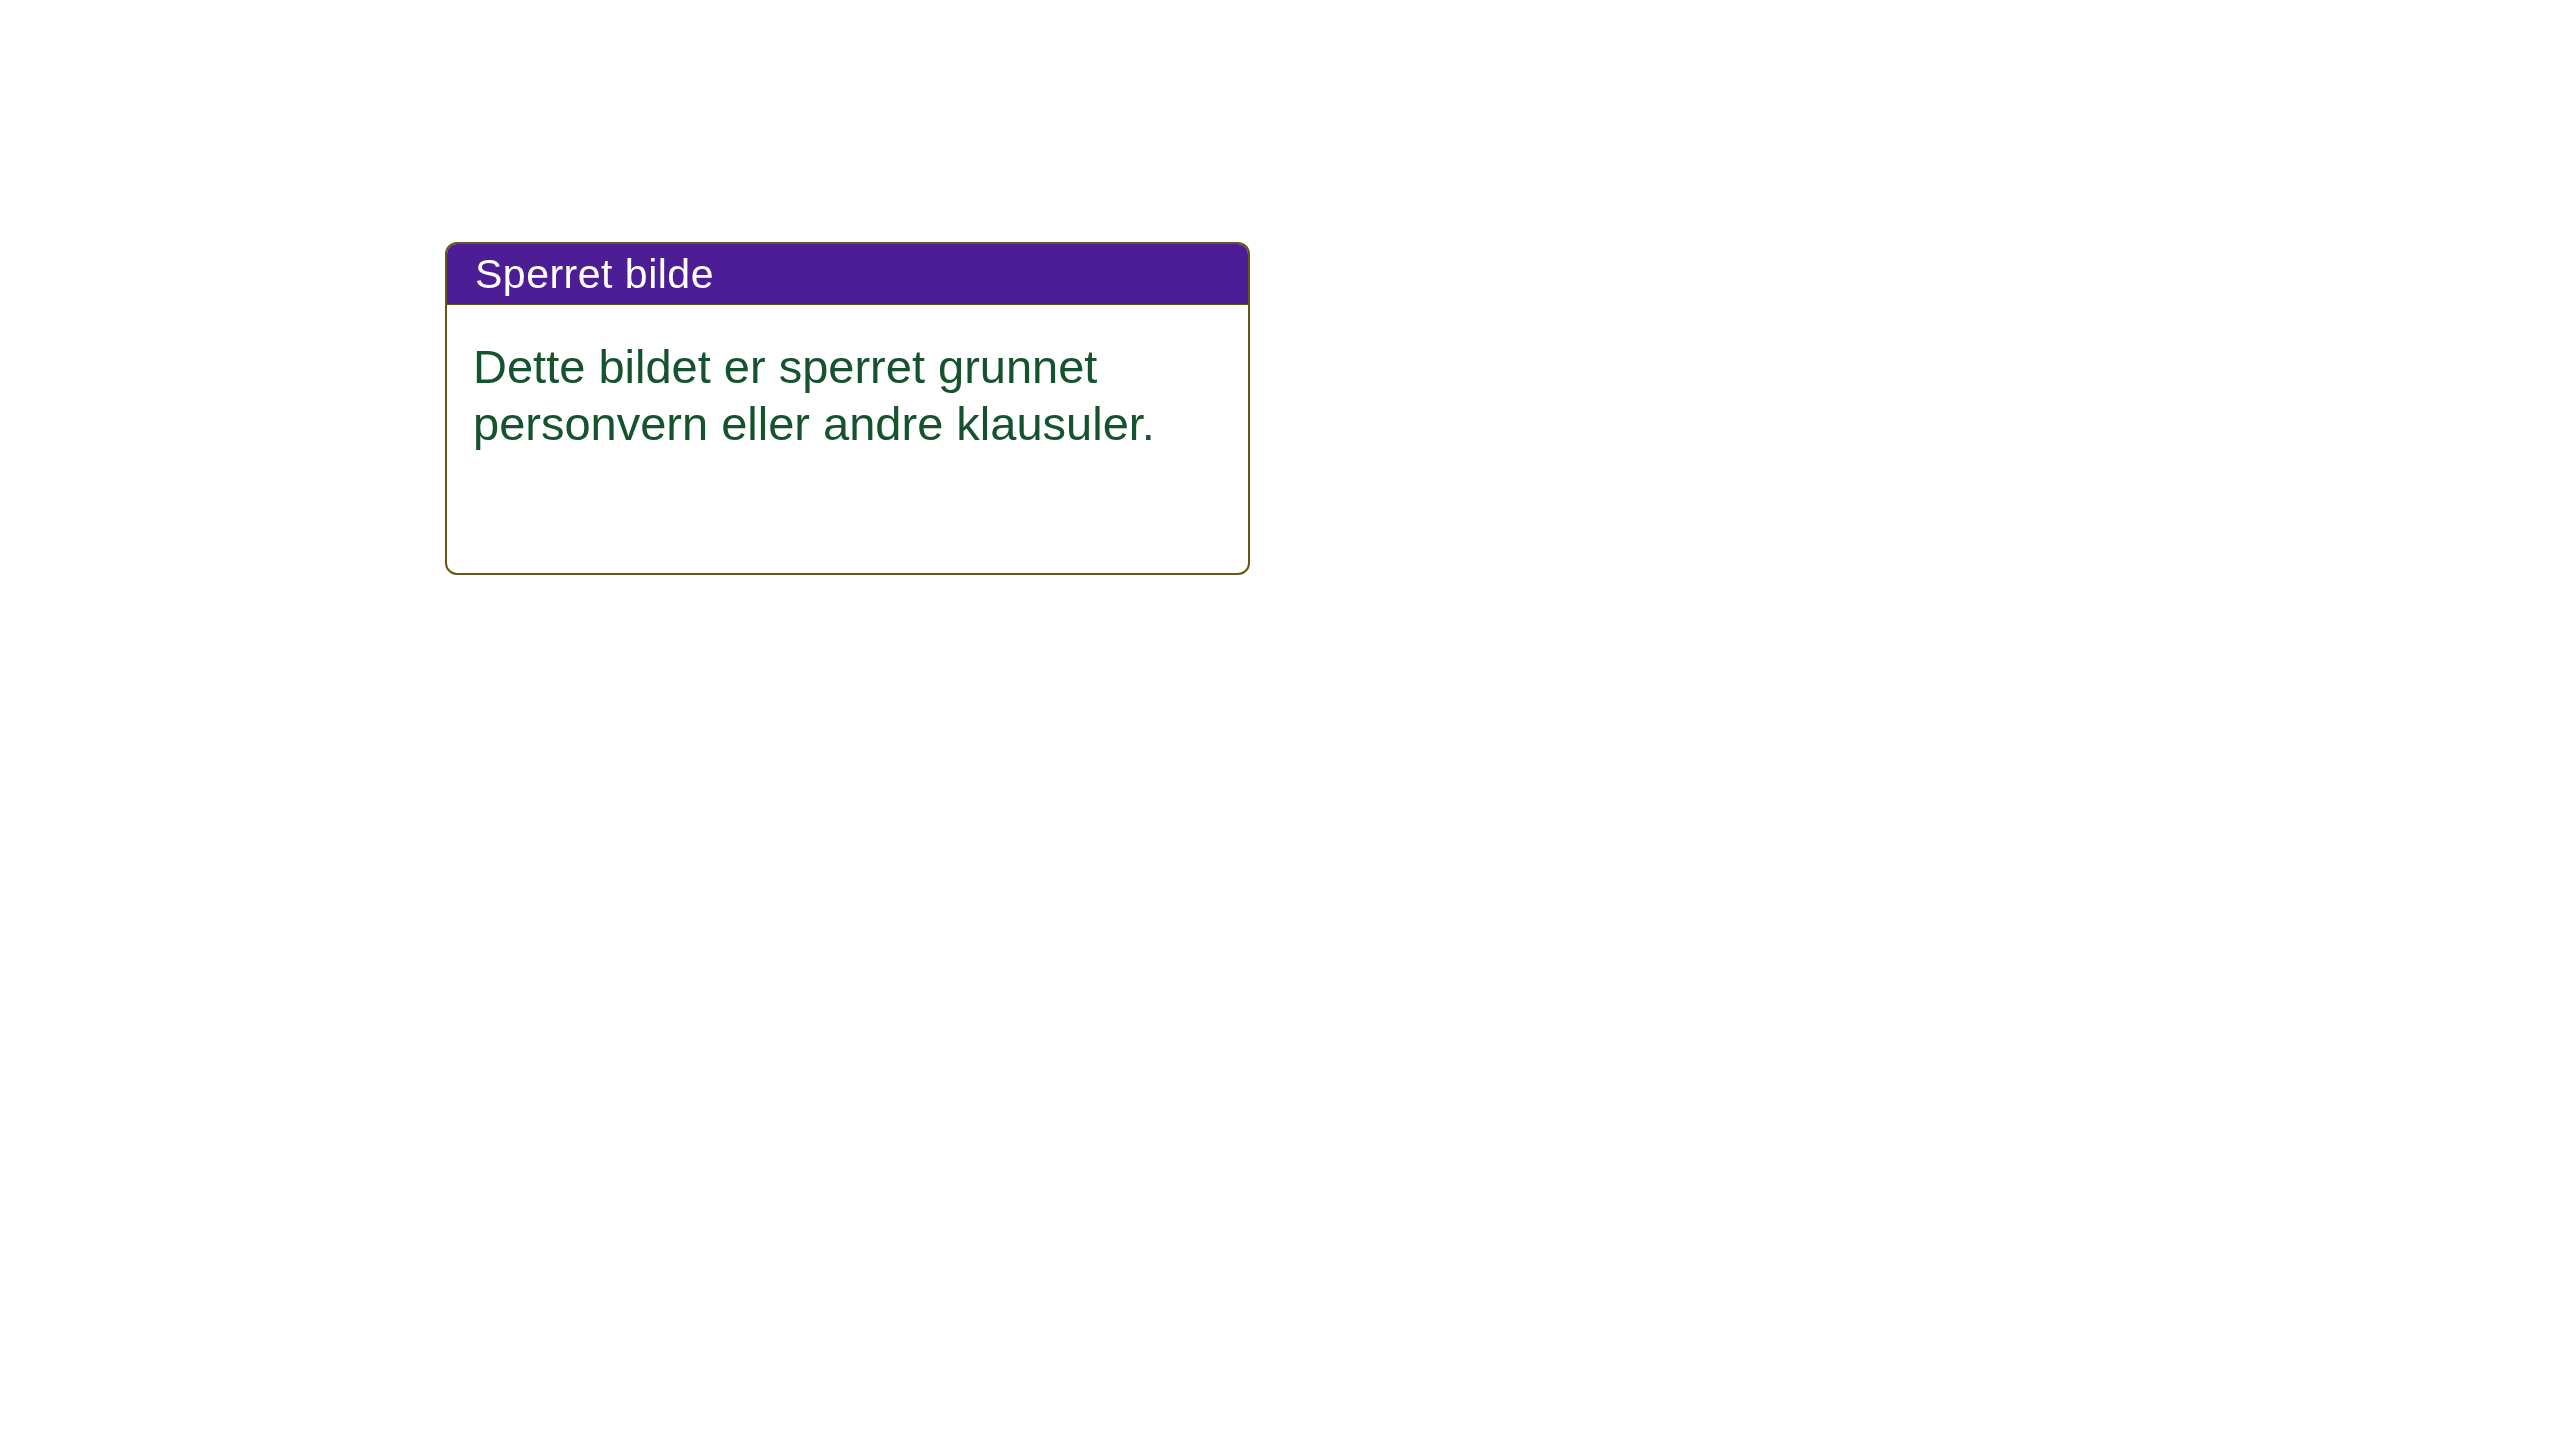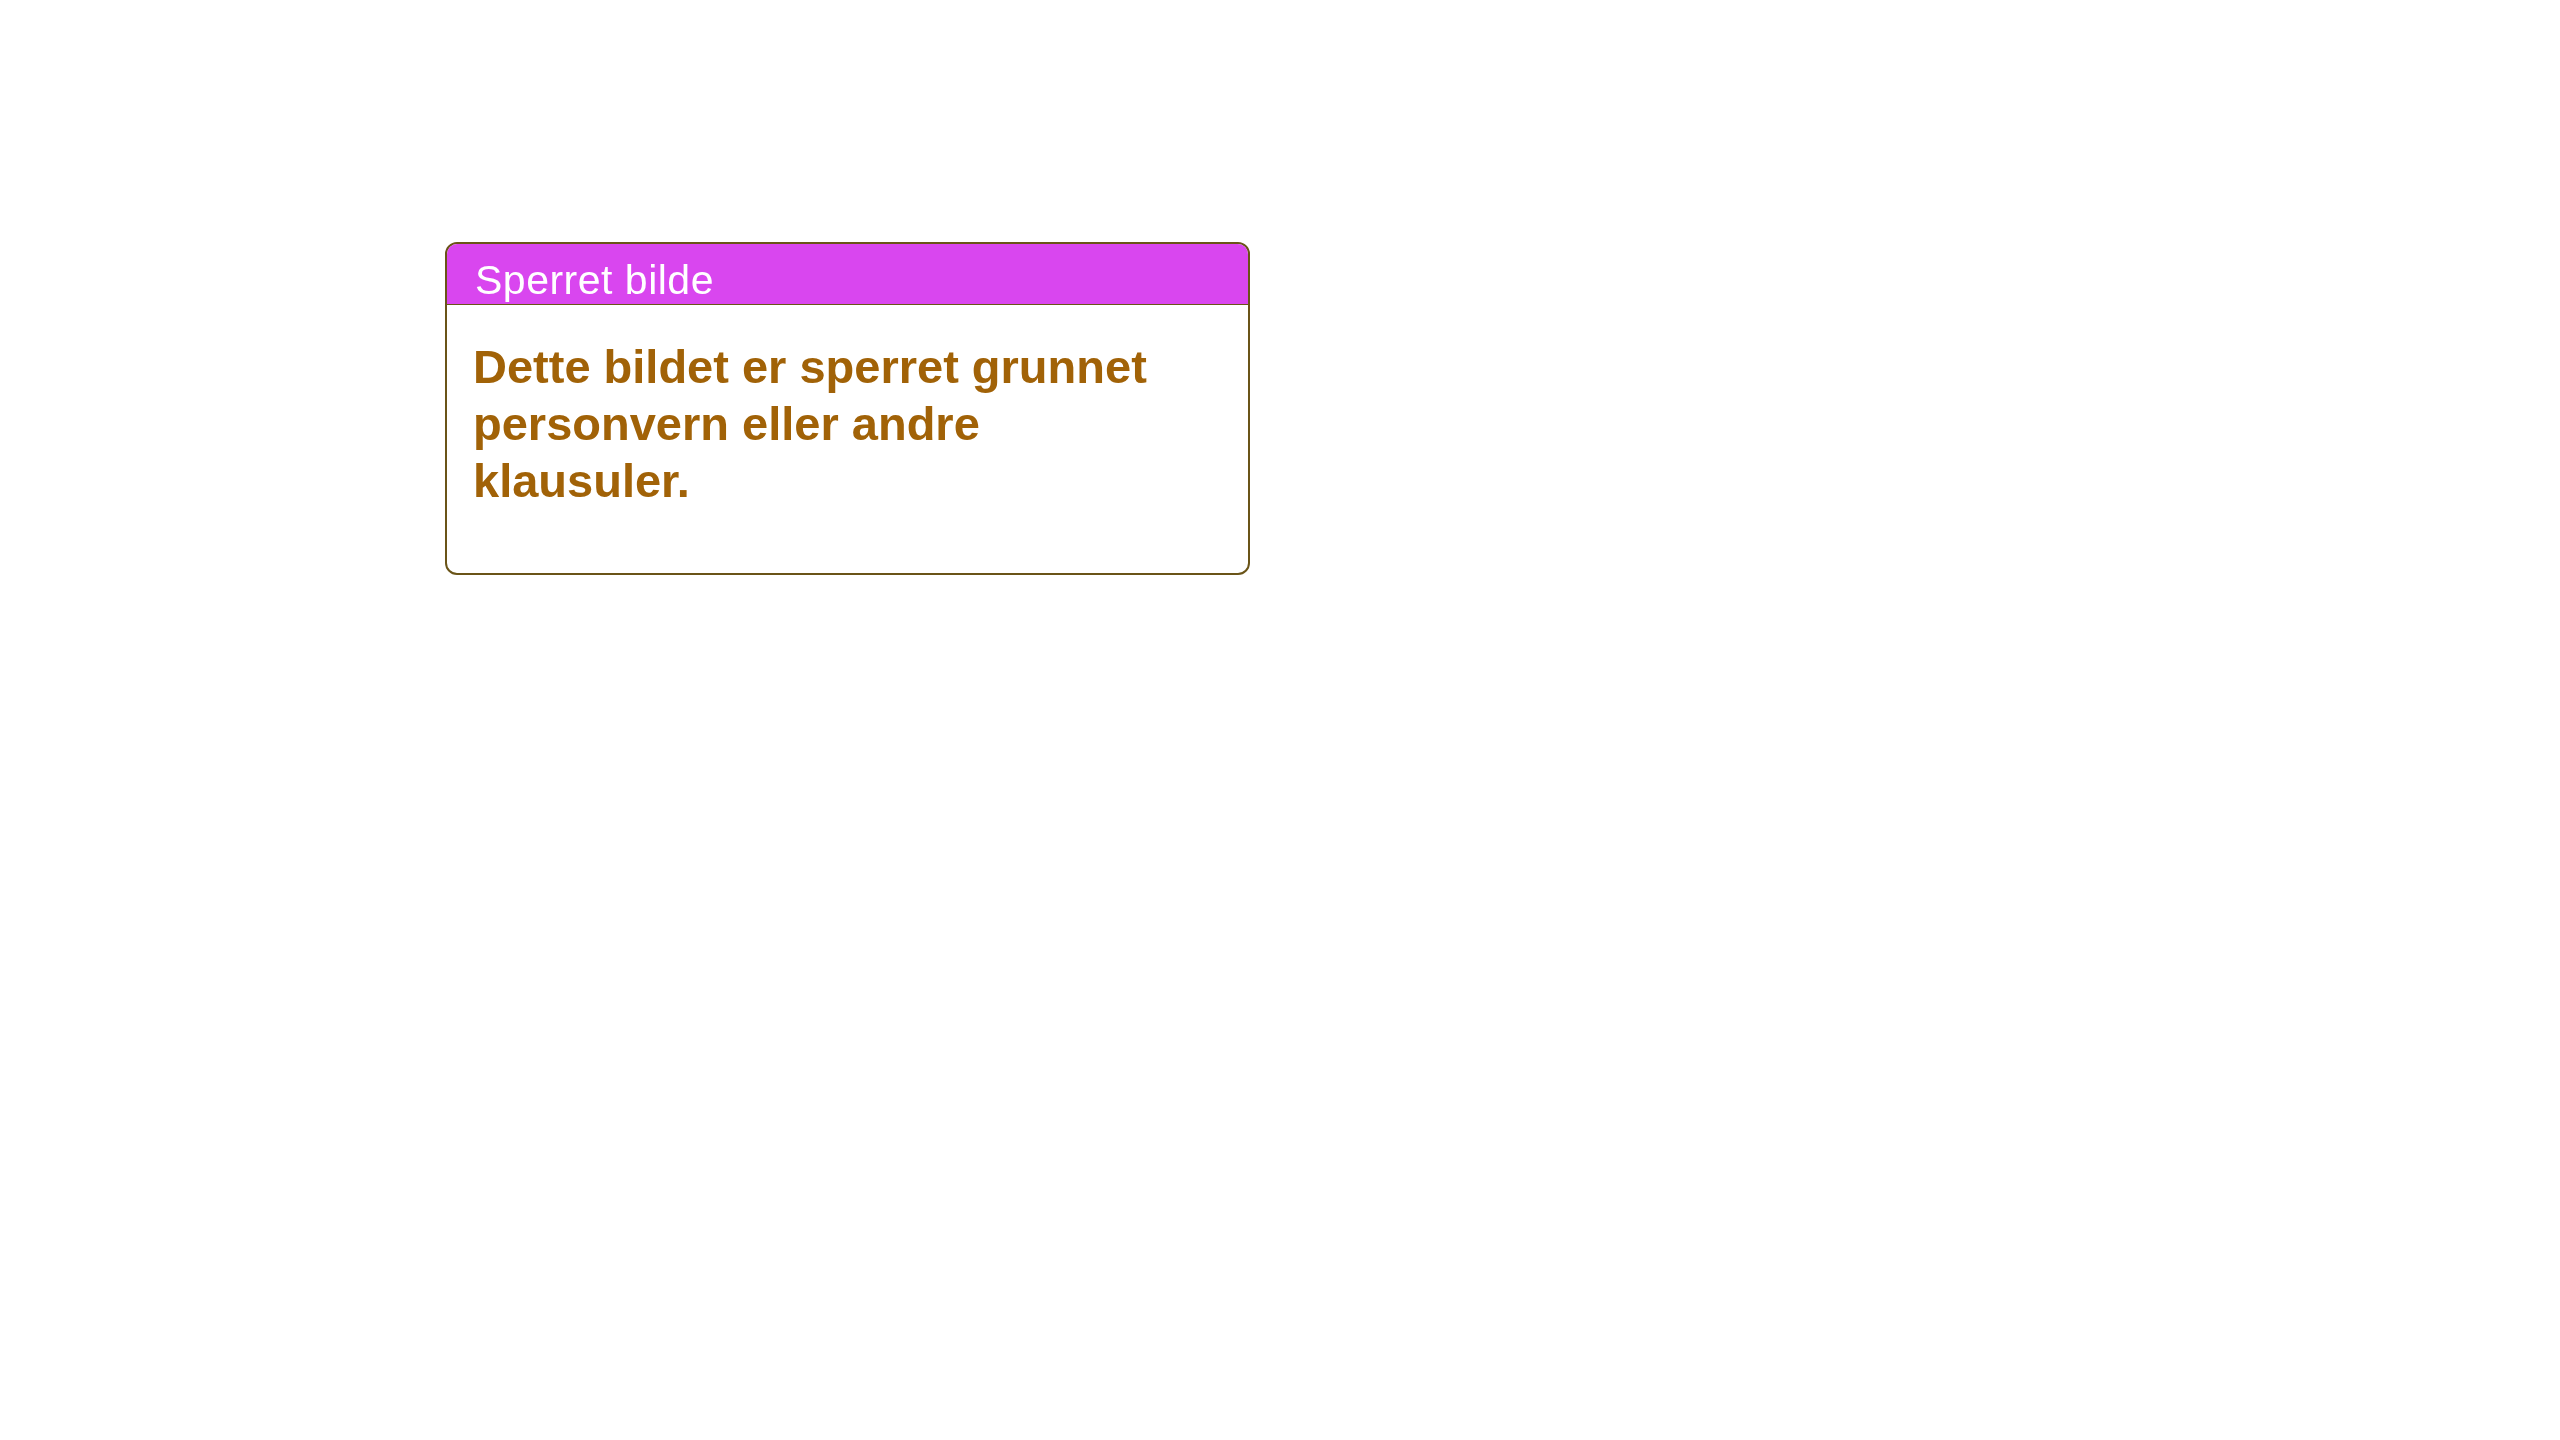--- a/index.html
+++ b/index.html
@@ -23,40 +23,40 @@
     height: 333px;
     background: #ffffff;
     border: 2px solid #6a5418;
     border-radius: 12px;
     overflow: hidden;
   }
   .notice-card.left  { left: 445px; }
   .notice-card.right { left: 1307px; }
   .notice-card__header {
     height: 61px;
-    background: #d946ef;
+    background: #4c1d95;
     display: flex;
-    align-items: flex-end;
+    align-items: center;
     padding: 0 28px;
     border-bottom: 1px solid #6a5418;
   }
   .notice-card__title {
     color: #ffffff;
     font-size: 41px;
     font-weight: 400;
     letter-spacing: 0.5px;
     white-space: nowrap;
   }
   .notice-card__body {
     padding: 33px 40px 0 26px;
   }
   .notice-card__text {
-    color: #a16207;
+    color: #14532d;
     font-size: 47px;
-    font-weight: 700;
+    font-weight: 400;
     line-height: 57px;
     white-space: pre-line;
   }
 </style>
 </head>
 <body>
 
 <div class="stage">
 
   <div class="notice-card left">

